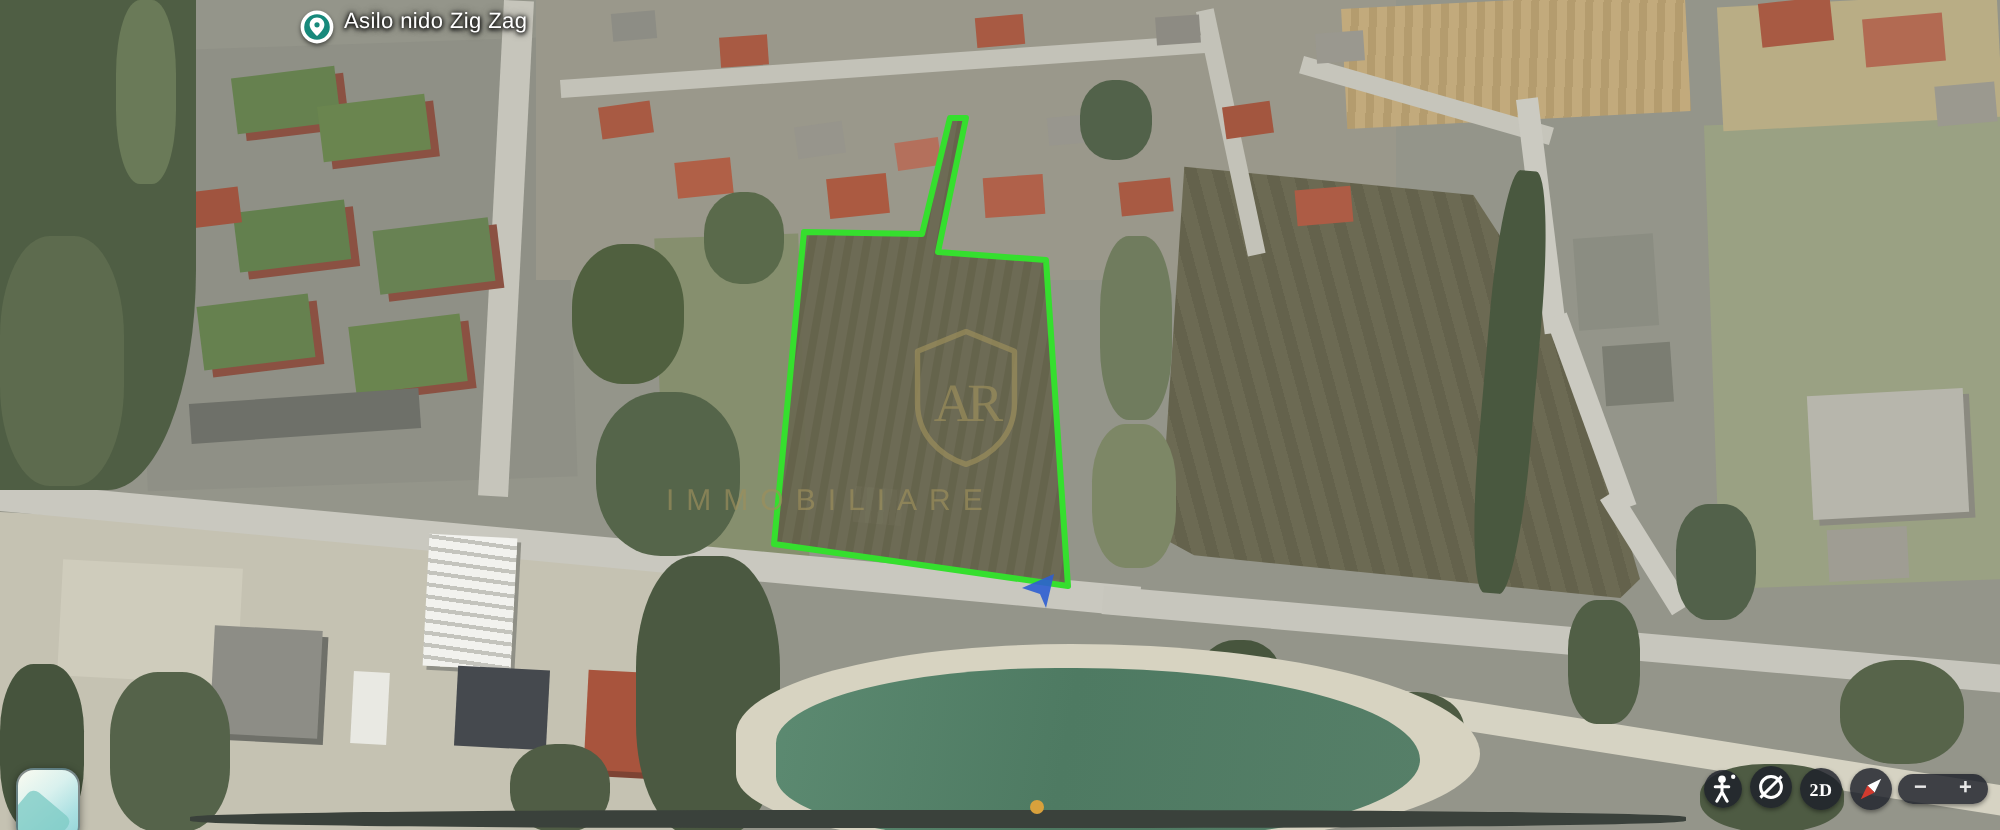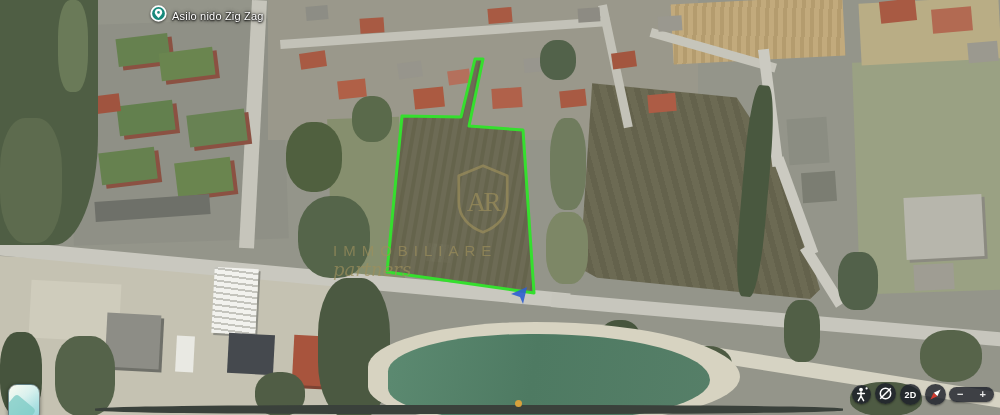--- a/index.html
+++ b/index.html
@@ -3,41 +3,41 @@
 <meta charset="utf-8">
 <style>
   html,body{margin:0;padding:0;background:#222;}
   #app{position:relative;width:1000px;height:415px;overflow:hidden;
        background:#94958a;font-family:"Liberation Sans",sans-serif;
        -webkit-user-select:none;user-select:none;}
   #terrain{position:absolute;inset:0;}
   #overlay{position:absolute;left:0;top:0;width:1000px;height:415px;pointer-events:none;}
 
   
-  .place-label{position:absolute;left:150px;top:5px;display:flex;align-items:flex-end;gap:5px;z-index:30;cursor:pointer;}
+  .place-label{position:absolute;left:150px;top:5px;display:flex;align-items:flex-start;gap:5px;z-index:30;cursor:pointer;}
   .place-label svg{display:block;filter:drop-shadow(0 1px 1px rgba(0,0,0,.55));}
   .place-label span{font-size:11px;color:#fff;letter-spacing:.2px;
       text-shadow:0 0 2px #000,0 1px 2px rgba(0,0,0,.9),0 0 4px rgba(0,0,0,.7);}
 
   
   .watermark{position:absolute;left:333px;top:164px;width:300px;
       z-index:20;opacity:.68;pointer-events:none;}
   .wm-shield{display:block;margin:0 auto;width:54px;height:70px;}
   .wm-brand{font-family:"Liberation Serif",serif;font-size:31px;font-weight:400;
       letter-spacing:17px;margin-right:-17px;margin-top:9px;line-height:1;}
   .wm-division{font-family:"Liberation Sans",sans-serif;font-size:15px;
       letter-spacing:6px;margin-right:-6px;margin-top:9px;line-height:1;}
   .wm-tagline{font-family:"DejaVu Serif",serif;font-style:italic;font-size:18px;
       margin-top:2px;line-height:1.1;}
 
   
   .ctl{position:absolute;border-radius:50%;background:rgba(28,32,42,.82);
       display:flex;align-items:center;justify-content:center;z-index:40;cursor:pointer;
       box-shadow:0 1px 2px rgba(0,0,0,.4);}
-  .ctl span{color:#fff;font-size:9px;font-weight:bold;letter-spacing:.3px;}
+  .ctl span{color:#fff;font-size:9px;font-weight:bold;letter-spacing:.3px;font-family:Liberation Serif, serif;}
   .zoom-pill{position:absolute;z-index:40;background:rgba(28,32,42,.82);border-radius:9px;
       display:flex;align-items:center;justify-content:space-around;cursor:pointer;
       box-shadow:0 1px 2px rgba(0,0,0,.4);}
   .zoom-pill b{color:#e8e8e8;font-size:11px;font-weight:bold;line-height:1;}
 
   
   .thumb{position:absolute;left:8px;top:384px;width:30px;height:36px;border-radius:9px;
       z-index:40;cursor:pointer;border:1px solid rgba(40,50,55,.55);
       background:linear-gradient(140deg,#f4f9f0 8%,#d9f1ee 40%,#abe0e2 72%,#8fd2d6 100%);
       box-shadow:0 1px 4px rgba(0,0,0,.45);overflow:hidden;}
@@ -150,21 +150,20 @@
     </svg>
     <span>Asilo nido Zig Zag</span>
   </div>
 
   <div class="watermark" style="color: rgb(157, 143, 92);">
     <svg class="wm-shield" viewBox="0 0 60 78">
       <path d="M30 2 L57 13 V42 C57 59 45 71 30 76 C15 71 3 59 3 42 V13 Z" fill="none" stroke="currentColor" stroke-width="3" stroke-linejoin="round"></path>
       <text x="12" y="52" font-family="Liberation Serif, serif" font-size="30" letter-spacing="-3" fill="currentColor">AR</text>
     </svg>
     <div class="wm-division">IMMOBILIARE</div>
-    <div class="wm-tagline">partners</div>
   </div>
 
   <div class="thumb">
     <div class="wedge"></div>
   </div>
 
   <div class="ctl" style="left:852px;top:385px;width:19px;height:19px">
     <svg width="13" height="15" viewBox="0 0 13 15">
       <circle cx="6" cy="2.6" r="1.9" fill="#fff"></circle>
       <path d="M6 5 V9 M2.6 6.4 H9.4 M6 9 L3.4 13.6 M6 9 L8.6 13.6" stroke="#fff" stroke-width="1.5" stroke-linecap="round" fill="none"></path>

